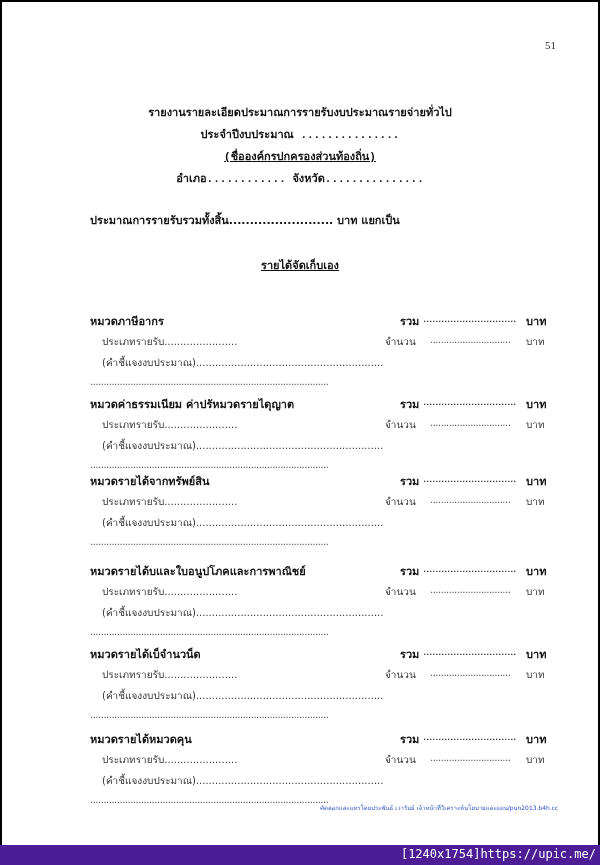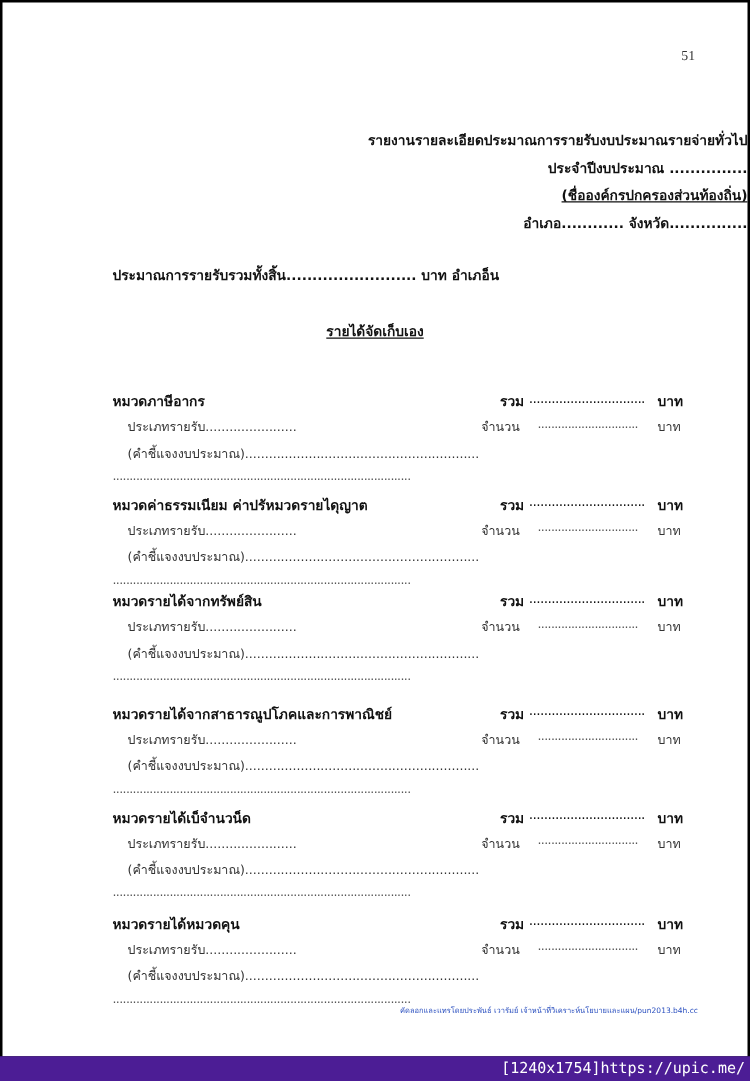--- a/index.html
+++ b/index.html
@@ -8,21 +8,21 @@
     font-family: "DejaVu Sans", sans-serif; color: #111;
   }
   .page {
     position: absolute; left: 2px; top: 2px; width: 596px; height: 843px;
     background: #fff;
   }
   .page-number {
     position: absolute; left: 543px; top: 37px; font-size: 11px; color: #333;
     font-family: "Liberation Serif", serif;
   }
-  .title-block { position: absolute; left: 0; top: 100px; width: 596px; text-align: right; }
+  .title-block { position: absolute; left: 0; top: 100px; width: 596px; text-align: center; font-family: Liberation Mono, monospace; }
   .title-line { font-size: 11px; font-weight: bold; height: 22px; line-height: 22px; }
   .title-underline { text-decoration: underline; }
   .total-line {
     position: absolute; left: 88px; top: 209px; font-size: 11px; font-weight: bold;
   }
   .section-heading {
     position: absolute; left: 0; top: 254px; width: 596px; text-align: center;
     font-size: 11px; font-weight: bold; text-decoration: underline;
   }
   .category { position: absolute; left: 88px; width: 460px; height: 84px; margin-top: 28px; }
@@ -53,21 +53,21 @@
 <div class="page">
   <div class="page-number">51</div>
 
   <div class="title-block">
     <div class="title-line">รายงานรายละเอียดประมาณการรายรับงบประมาณรายจ่ายทั่วไป</div>
     <div class="title-line">ประจำปีงบประมาณ ...............</div>
     <div class="title-line title-underline">(ชื่อองค์กรปกครองส่วนท้องถิ่น)</div>
     <div class="title-line">อำเภอ............ จังหวัด...............</div>
   </div>
 
-  <div class="total-line">ประมาณการรายรับรวมทั้งสิ้น......................... บาท  อำเภอ็น</div>
+  <div class="total-line">ประมาณการรายรับรวมทั้งสิ้น......................... บาท  แยกเป็น</div>
   <div class="section-heading">รายได้จัดเก็บเอง</div>
 
   <div class="category" style="top:282px">
     <span class="cat-title">หมวดภาษีอากร</span>
     <span class="cat-sum-label">รวม</span>
     <span class="cat-sum-dots">...............................</span>
     <span class="cat-sum-unit">บาท</span>
     <span class="row-type">ประเภทรายรับ.......................</span>
     <span class="row-amount-label">จำนวน</span>
     <span class="row-amount-dots">..............................</span>
@@ -96,21 +96,21 @@
     <span class="cat-sum-unit">บาท</span>
     <span class="row-type">ประเภทรายรับ.......................</span>
     <span class="row-amount-label">จำนวน</span>
     <span class="row-amount-dots">..............................</span>
     <span class="row-amount-unit">บาท</span>
     <span class="row-explain">(คำชี้แจงงบประมาณ)...........................................................</span>
     <span class="row-dots-full">.........................................................................................</span>
   </div>
 
   <div class="category" style="top:532px">
-    <span class="cat-title">หมวดรายได้จากสาธารณูปโภคและการพาณิชย์</span>
+    <span class="cat-title">หมวดรายได้บและใบอนูปโภคและการพาณิชย์</span>
     <span class="cat-sum-label">รวม</span>
     <span class="cat-sum-dots">...............................</span>
     <span class="cat-sum-unit">บาท</span>
     <span class="row-type">ประเภทรายรับ.......................</span>
     <span class="row-amount-label">จำนวน</span>
     <span class="row-amount-dots">..............................</span>
     <span class="row-amount-unit">บาท</span>
     <span class="row-explain">(คำชี้แจงงบประมาณ)...........................................................</span>
     <span class="row-dots-full">.........................................................................................</span>
   </div>

